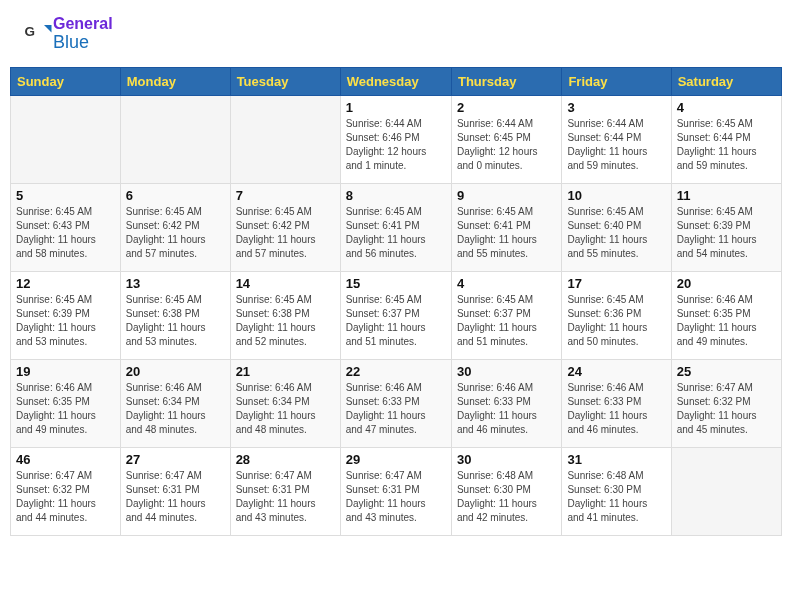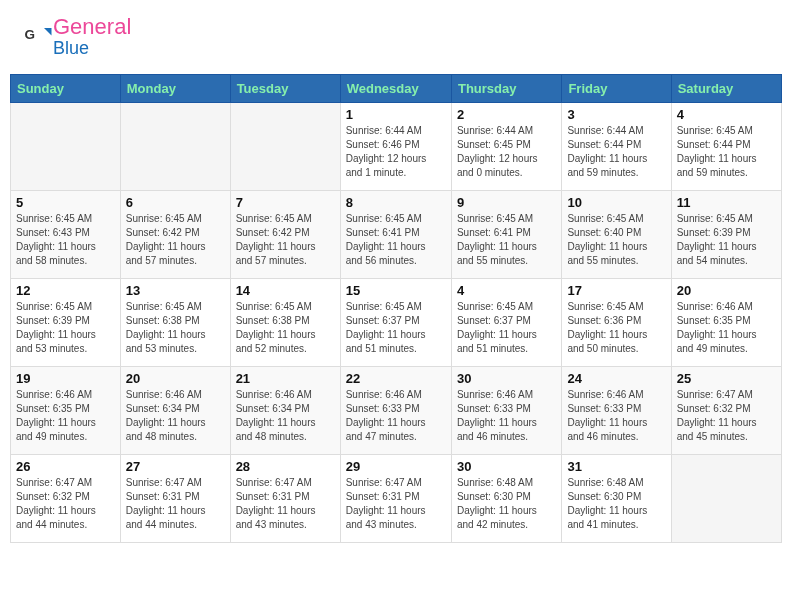--- a/index.html
+++ b/index.html
@@ -20,23 +20,23 @@
     .logo {
       display: flex;
       align-items: center;
     }
     .logo-text {
       display: flex;
       flex-direction: column;
       line-height: 1.1;
     }
     .logo-general {
-      font-size: 22px;
-      font-weight: normal;
-      color: #ec4899;
+      font-size: 16px;
+      font-weight: bold;
+      color: #6d28d9;
     }
     .logo-blue {
       font-size: 18px;
       font-weight: normal;
       color: #1a6fba;
     }
     .logo-icon {
       width: 30px;
       height: 30px;
       margin-left: 3px;
@@ -53,21 +53,21 @@
       font-size: 14px;
       color: #444;
     }
     .calendar {
       width: 100%;
       border-collapse: collapse;
       border: 1px solid #ccc;
     }
     .calendar th {
       background-color: #2b6cb0;
-      color: #86efac;
+      color: #fde047;
       text-align: left;
       padding: 6px 6px;
       font-size: 13px;
       border: 1px solid #1a56a0;
     }
     .calendar td {
       vertical-align: top;
       padding: 4px 5px;
       border: 1px solid #ddd;
       width: 113px;
@@ -309,21 +309,21 @@
         <td>
           <div class="day-number">25</div>
           <div class="day-info" style="white-space: pre-line;">Sunrise: 6:47 AM
 Sunset: 6:32 PM
 Daylight: 11 hours
 and 45 minutes.</div>
         </td>
       </tr>
       <tr class="week-row">
         <td>
-          <div class="day-number">26</div>
+          <div class="day-number">46</div>
           <div class="day-info" style="white-space: pre-line;">Sunrise: 6:47 AM
 Sunset: 6:32 PM
 Daylight: 11 hours
 and 44 minutes.</div>
         </td>
         <td>
           <div class="day-number">27</div>
           <div class="day-info" style="white-space: pre-line;">Sunrise: 6:47 AM
 Sunset: 6:31 PM
 Daylight: 11 hours

